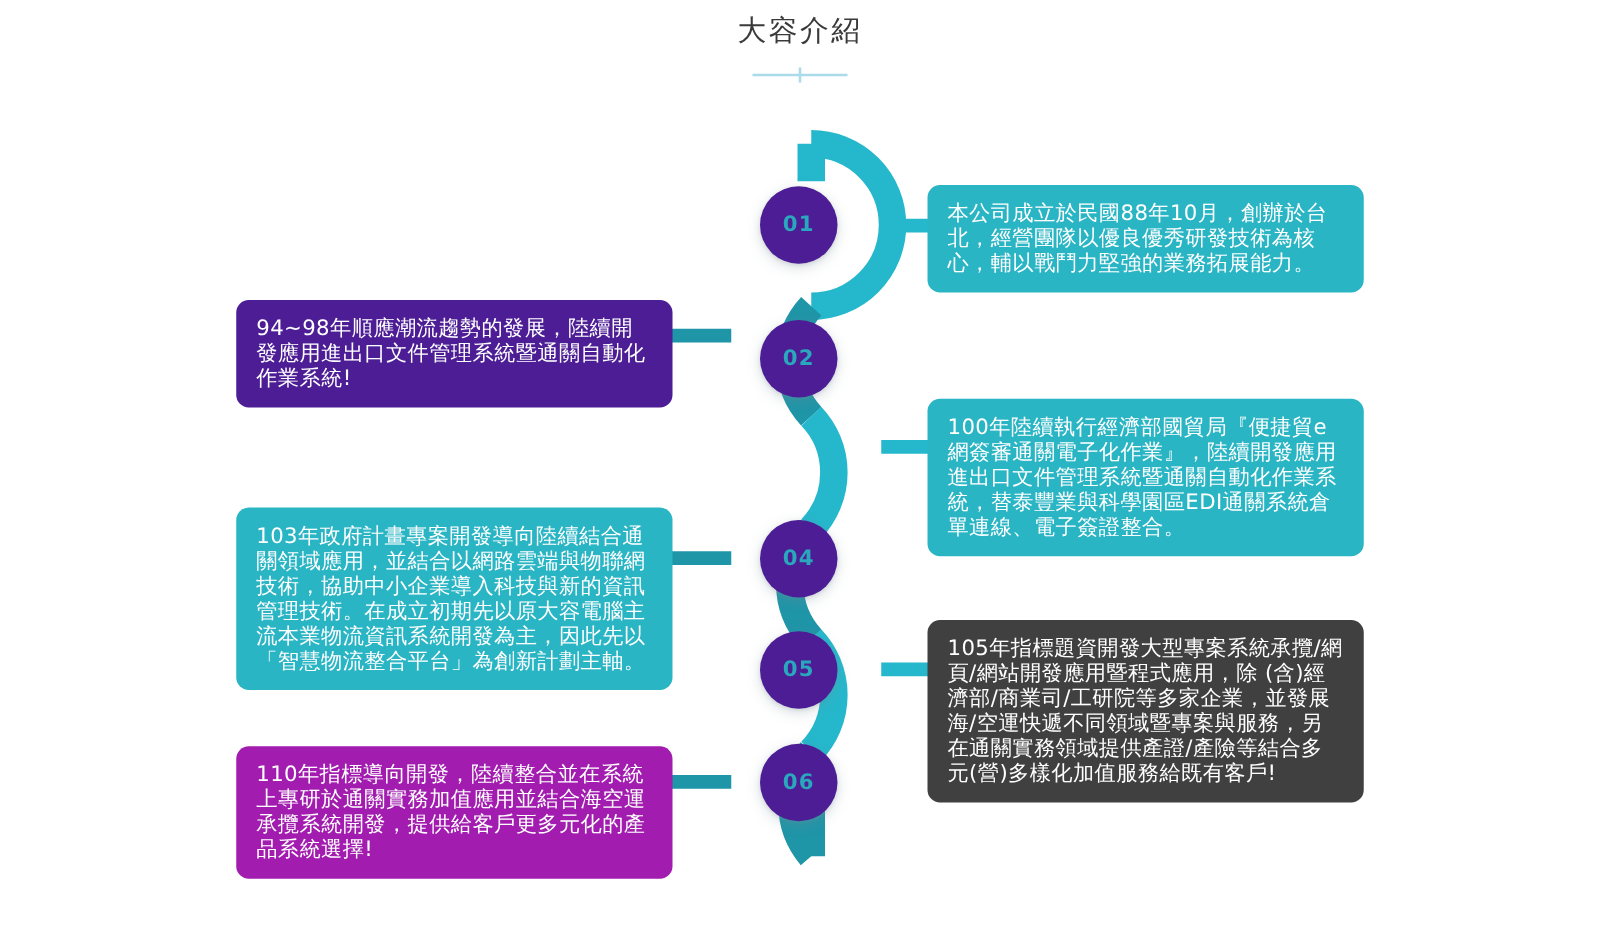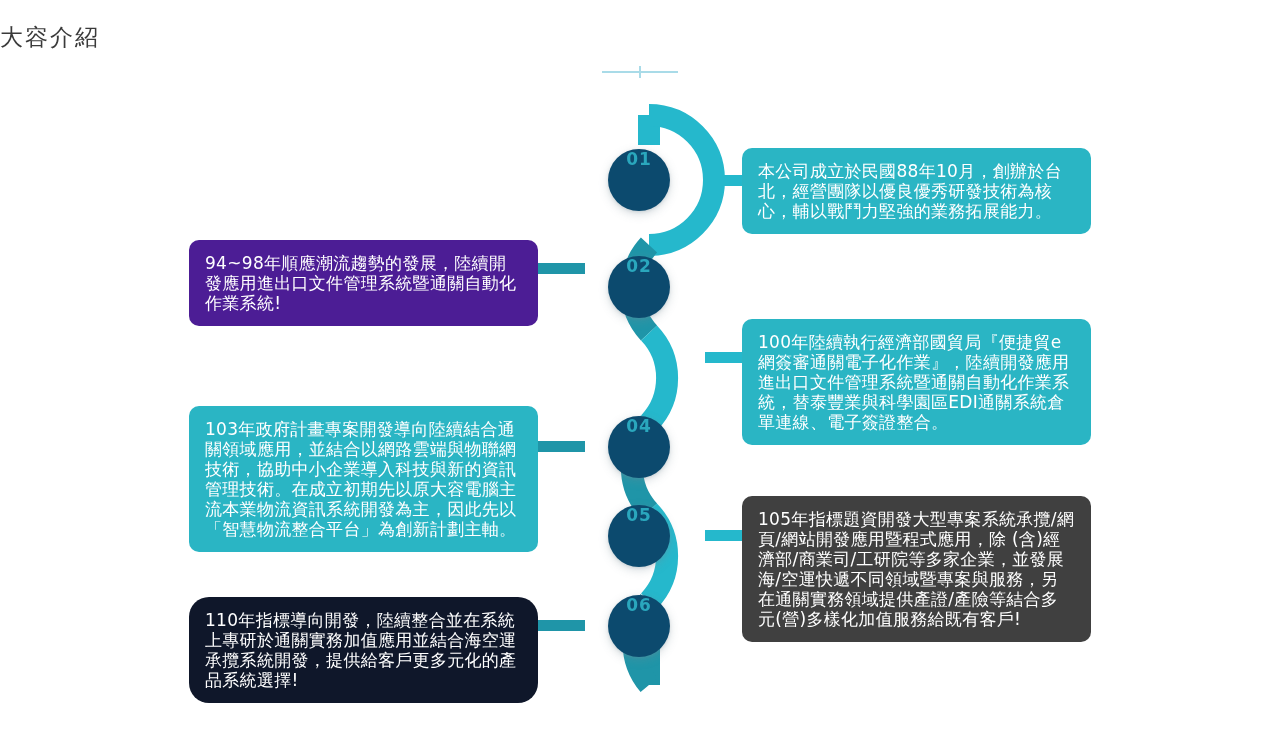--- a/index.html
+++ b/index.html
@@ -11,21 +11,22 @@
     width: 1280px;
     height: 741px;
     font-family: "DejaVu Sans", "Liberation Sans", sans-serif;
     overflow: hidden;
     position: relative;
   }
 
   
   .page-header {
     width: 100%;
-    padding-top: 20px;
+    text-align: center;
+    padding-top: 8px;
   }
   .page-title {
     font-size: 23px;
     color: #3a3a3a;
     letter-spacing: 2px;
     font-weight: normal;
     margin: 0;
     line-height: 34px;
   }
   .title-rule {
@@ -66,25 +67,25 @@
     left: 0;
     top: 0;
   }
 
   
   .node {
     position: absolute;
     width: 62px;
     height: 62px;
     border-radius: 50%;
-    background: #0c4a6e;
+    background: #4c1d95;
     box-shadow: 0 3px 10px rgba(120,140,150,0.30),
                 0 1px 3px rgba(120,140,150,0.22);
     display: flex;
-    align-items: flex-start;
+    align-items: center;
     justify-content: center;
     z-index: 6;
   }
   .node-label {
     font-size: 17px;
     font-weight: bold;
     color: #2aa7bd;
     letter-spacing: 1px;
     font-family: "DejaVu Sans", "Liberation Sans", sans-serif;
   }
@@ -183,17 +184,17 @@
   </div>
 
   <div class="card card-04" style="background:#2ab5c4;">
     <span class="card-text">103年政府計畫專案開發導向陸續結合通關領域應用，並結合以網路雲端與物聯網技術，協助中小企業導入科技與新的資訊管理技術。在成立初期先以原大容電腦主流本業物流資訊系統開發為主，因此先以「智慧物流整合平台」為創新計劃主軸。</span>
   </div>
 
   <div class="card card-05" style="background:#404040;">
     <span class="card-text">105年指標題資開發大型專案系統承攬/網頁/網站開發應用暨程式應用，除 (含)經濟部/商業司/工研院等多家企業，並發展海/空運快遞不同領域暨專案與服務，另在通關實務領域提供產證/產險等結合多元(營)多樣化加值服務給既有客戶!</span>
   </div>
 
-  <div class="card card-06" style="background:#0f172a;border-radius:20px;">
+  <div class="card card-06" style="background:#a21caf;">
     <span class="card-text">110年指標導向開發，陸續整合並在系統上專研於通關實務加值應用並結合海空運承攬系統開發，提供給客戶更多元化的產品系統選擇!</span>
   </div>
 
 </div>
 
 </body></html>

